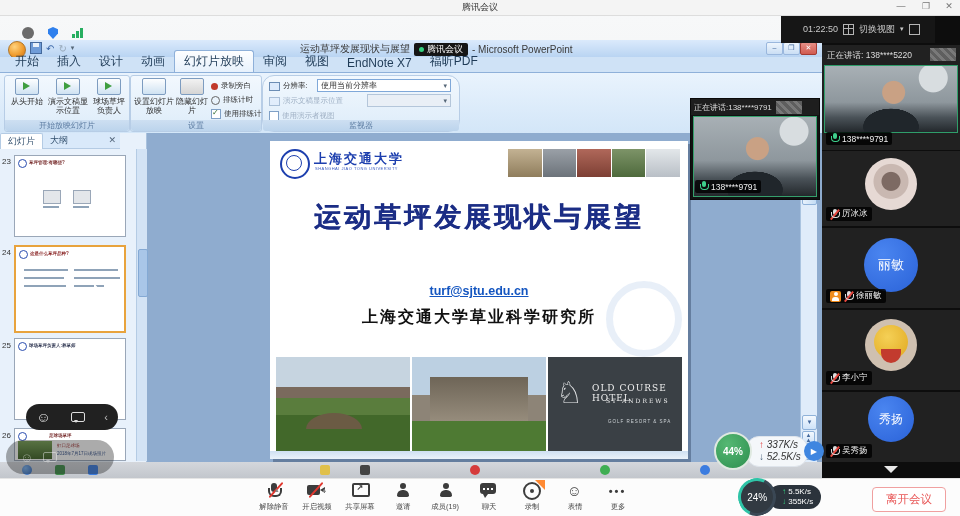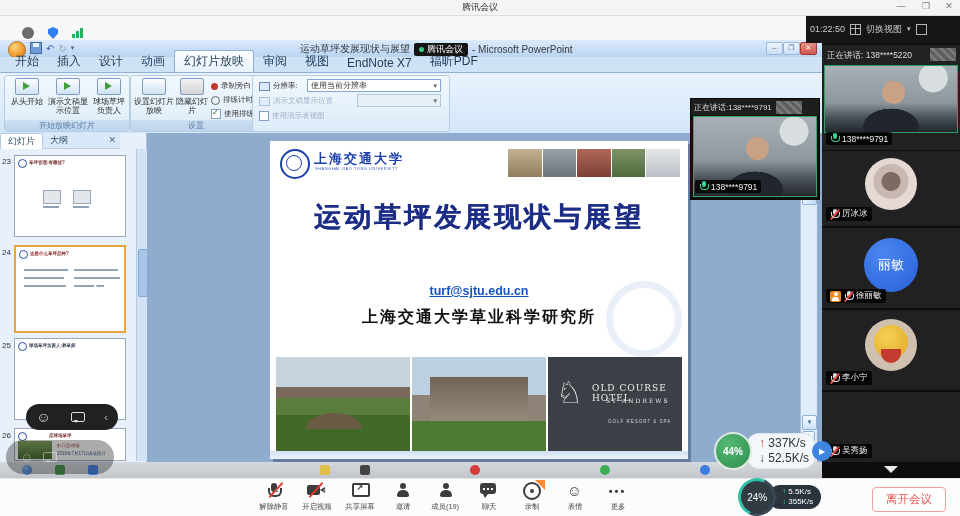--- a/index.html
+++ b/index.html
@@ -101,21 +101,21 @@
   .rsb{position:absolute;left:800px;top:93px;width:16px;height:329px;background:#dfecfa;border-left:1px solid #aac4e0;font-size:6px;color:#44699c;text-align:center;}
   .rsb .bx{position:absolute;left:1px;width:13px;height:13px;border:1px solid #8fb2d9;background:linear-gradient(#f4f9fe,#cfe3f8);border-radius:2px;line-height:12px;}
   .rsb .thm{position:absolute;left:1px;top:18px;width:13px;height:52px;border:1px solid #8fb2d9;background:linear-gradient(90deg,#e8f2fc,#c3dcf4);border-radius:2px;}
 
   
   .taskbar{left:0;top:462px;width:822px;height:16px;background:linear-gradient(#d4d7dc,#c2c6cc);z-index:10;}
   .tic{position:absolute;top:3px;width:10px;height:10px;border-radius:50%;}
 
   
   .sidebar{left:822px;top:15px;width:138px;height:463px;background:#0d0d0d;z-index:40;}
-  .timer-strip{left:806px;top:15px;width:154px;height:28px;background:#161616;z-index:41;display:flex;align-items:center;gap:5px;padding-left:4px;box-sizing:border-box;color:#c9c9c9;font-size:9px;}
+  .timer-strip{left:781px;top:15px;width:154px;height:28px;background:#161616;z-index:41;display:flex;align-items:center;gap:5px;padding-left:22px;box-sizing:border-box;color:#c9c9c9;font-size:9px;}
   .gridic{width:9px;height:9px;border:1px solid #b5b5b5;position:relative;}
   .gridic::before{content:"";position:absolute;left:3.5px;top:0;width:1px;height:9px;background:#b5b5b5;}
   .gridic::after{content:"";position:absolute;left:0;top:3.5px;width:9px;height:1px;background:#b5b5b5;}
   .fsq{width:9px;height:9px;border:1px solid #b5b5b5;}
   .tile{position:absolute;left:822px;width:138px;background:#212121;z-index:41;}
   .vid{background:
       radial-gradient(circle at 52% 40%,#c9a184 0 11px,rgba(0,0,0,0) 12px),
       radial-gradient(ellipse 46px 30px at 50% 92%,#20262b 0 60%,rgba(0,0,0,0) 61%),
       radial-gradient(circle at 82% 18%,#d8dde0 0 14px,rgba(0,0,0,0) 15px),
       linear-gradient(180deg,#a8b0b5 0%,#8e979d 55%,#4a5258 78%,#23282c 100%);}
@@ -133,21 +133,21 @@
   .downarr{position:absolute;left:884px;top:466px;width:0;height:0;border-left:7px solid transparent;border-right:7px solid transparent;border-top:7px solid #e8e8e8;z-index:42;}
 
   
   .floatv{left:690px;top:98px;width:128px;height:100px;background:#111;z-index:30;border:1px solid #0a0a0a;}
   .floatv .hd{position:absolute;left:0;top:0;right:0;height:16px;background:#1e1e1e;color:#ddd;font-size:8px;display:flex;align-items:center;gap:4px;padding:0 3px;}
   .floatv .vd{position:absolute;left:2px;top:17px;width:122px;height:79px;border:1px solid #35a06c;}
 
   
   .badge44{left:714px;top:432px;z-index:45;display:flex;align-items:center;}
   .c44{width:34px;height:34px;border-radius:50%;background:radial-gradient(circle at 35% 30%,#55b873,#2e8f4f);border:2px solid #dfe9e0;color:#fff;font-size:10px;font-weight:bold;display:flex;align-items:center;justify-content:center;z-index:2;}
-  .pill44{margin-left:-6px;background:#f4f7fa;border:1px solid #dfe5ec;border-radius:13px;padding:2px 6px 2px 12px;font-size:12px;color:#333;line-height:1.25;z-index:1;}
+  .pill44{margin-left:-6px;background:#f4f7fa;border:1px solid #dfe5ec;border-radius:13px;padding:2px 6px 2px 12px;font-size:10px;color:#333;line-height:1.25;z-index:1;font-style:italic;}
   .bluego{width:20px;height:20px;border-radius:50%;background:#3f86e0;color:#fff;font-size:8px;display:flex;align-items:center;justify-content:center;margin-left:-4px;z-index:2;}
   .badge24{left:738px;top:478px;z-index:70;display:flex;align-items:center;}
   .c24{width:32px;height:32px;border-radius:50%;background:#323a42;border:3px solid #3a4754;border-top-color:#2fc4a7;border-left-color:#2fc4a7;transform:rotate(-20deg);color:#fff;font-size:10px;display:flex;align-items:center;justify-content:center;z-index:2;}
   .c24 span{transform:rotate(20deg);}
   .pill24{margin-left:-8px;background:#2b333c;border-radius:14px;padding:2px 8px 2px 14px;font-size:8px;color:#fff;line-height:1.3;}
   .upg{color:#35d07f;} .upr{color:#e23c3c;} .dnb{color:#49607a;}
 
   
   .btoolbar{left:0;top:478px;width:960px;height:38px;background:#fcfcfc;border-top:1px solid #e4e4e4;z-index:60;}
   .tbrow{position:absolute;left:252px;top:3px;display:flex;}
@@ -290,41 +290,42 @@
           <span style="width:7px;height:7px;border-radius:50%;border:1px solid #666;display:inline-block;"></span>
           <span>排练计时</span>
         </div>
         <div class="minirow" style="left:80px;top:33px;">
           <span class="cb on"></span>
           <span>使用排练计时</span>
         </div>
         <div class="rglabel">设置</div>
       </div>
 
-      <div class="rgroup" style="left:252px;width:196px;">
+      <div class="rgroup" style="left:262px;width:196px;border-radius:12px;">
         <div class="minirow" style="left:6px;top:5px;">
           <span class="mindot"></span>
           <span>分辨率:</span>
         </div>
         <div class="rsel" style="position:absolute;left:54px;top:3px;width:134px;">
           <span>使用当前分辨率</span>
           <span class="car">▾</span>
         </div>
         <div class="minirow grayt" style="left:6px;top:20px;">
           <span class="mindot" style="opacity:.5;"></span>
           <span>演示文稿显示位置</span>
         </div>
         <div class="rsel dis" style="position:absolute;left:104px;top:18px;width:84px;">
           <span></span>
             <span class="car">▾</span>
         </div>
         <div class="minirow grayt" style="left:6px;top:35px;">
           <span class="cb"></span>
           <span>使用演示者视图</span>
         </div>
+        <div class="rglabel">监视器</div>
       </div>
     </div>
 
     <div class="body-bg"></div>
 
     <div class="lpanel">
       <div class="ptabs">
         <div class="ptab active">幻灯片</div>
         <div class="ptab">大纲</div>
         <div class="pclose">✕</div>
@@ -490,20 +491,21 @@
     </div>
     <div class="nlabel" style="bottom:5px;">
       <span class="mic">
           <span class="sl"></span>
         </span>
       <span>李小宁</span>
     </div>
   </div>
 
   <div class="tile" style="top:392px;height:70px;">
+    <div class="bav" style="position:absolute;left:46px;top:4px;width:46px;height:46px;font-size:12px;">秀扬</div>
     <div class="nlabel" style="bottom:4px;">
       <span class="mic">
           <span class="sl"></span>
         </span>
       <span>吴秀扬</span>
     </div>
   </div>
 
   <div class="downarr"></div>
 

